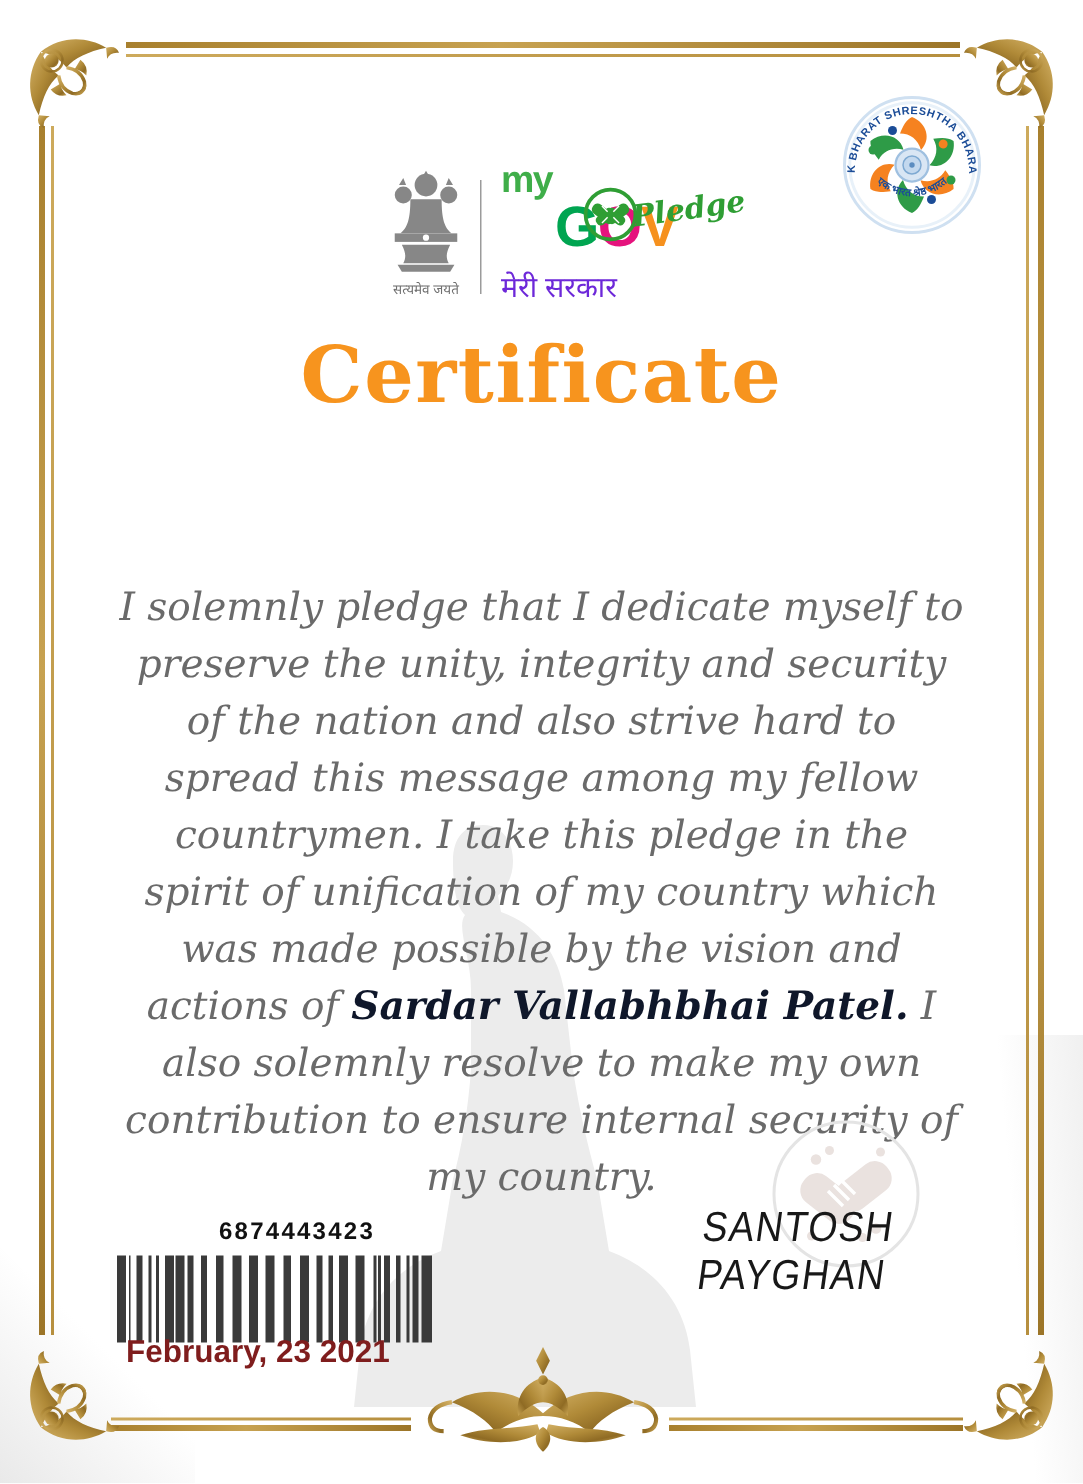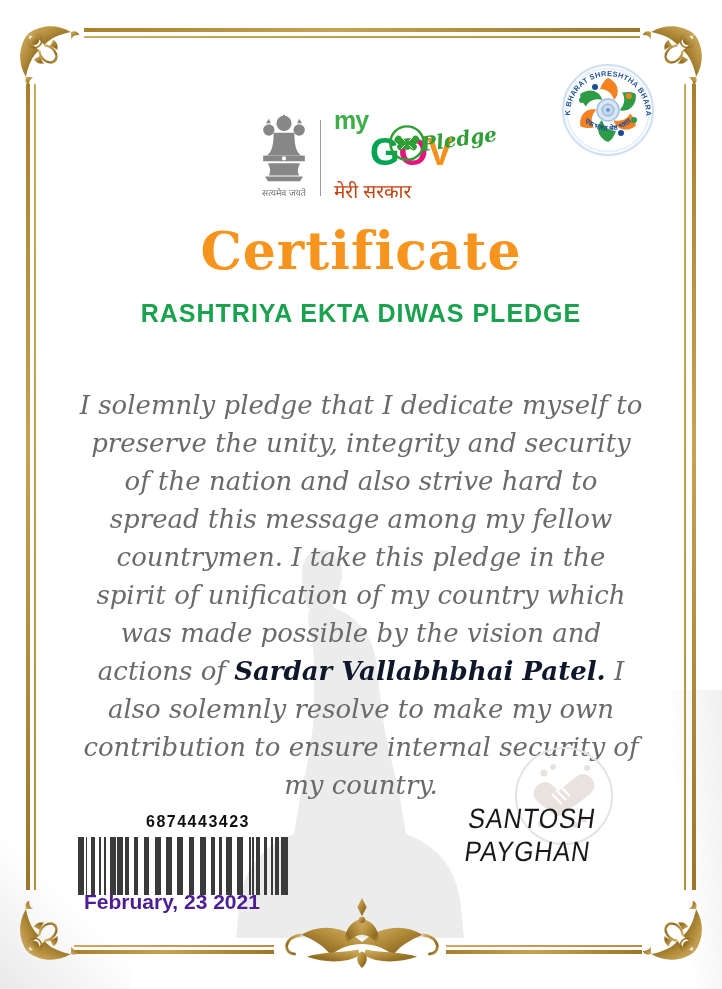--- a/index.html
+++ b/index.html
@@ -35,21 +35,21 @@
   .c-bl{left:14px;top:900px;transform:scaleY(-1);}
   .c-br{left:642px;top:900px;transform:scale(-1,-1);}
   .crown{left:270px;top:894px;width:184px;height:76px;}
 
   
   .emblem{left:258px;top:112px;width:52px;height:72px;}
   .emblem-caption{left:236px;top:186px;width:96px;text-align:center;font-size:9px;color:#6f6f6f;}
   .hdr-divider{left:320px;top:120px;width:1px;height:76px;background:#9b9b9b;}
   .mygov-my{left:334px;top:106px;font-size:25px;font-weight:bold;letter-spacing:-1px;}
   .mygov-gov{left:342px;top:131px;font-size:38px;font-weight:bold;letter-spacing:-1px;margin-left:28px;}
-  .mygov-tagline{left:334px;top:178px;font-size:19px;color:#c2410c;}
+  .mygov-tagline{left:334px;top:178px;font-size:19px;color:#6d28d9;}
   .pledge-logo{left:388px;top:124px;width:38px;height:38px;}
   .pledge-word{left:421px;top:127px;font-family:"DejaVu Serif",serif;font-style:italic;
     font-weight:bold;font-size:20px;transform:rotate(-8deg);}
   .ekbharat{left:562px;top:64px;width:92px;height:92px;}
 
   .title{left:0;top:220px;width:722px;text-align:center;
     font-family:"DejaVu Serif",serif;font-weight:bold;font-size:52px;letter-spacing:1px;}
   .subtitle{left:0;top:299px;width:722px;text-align:center;
     font-weight:bold;font-size:25px;letter-spacing:1px;}
 
@@ -57,21 +57,21 @@
   .body-text{left:79px;top:386px;width:564px;text-align:center;
     font-family:"DejaVu Serif",serif;font-style:italic;font-size:26px;line-height:38px;}
   .body-text b{color:#0f172a;}
 
   .handshake-wm{left:508px;top:740px;width:112px;height:112px;}
 
   .cert-number{left:146px;top:813px;font-size:16px;font-weight:bold;letter-spacing:1.5px;color:#111;}
   .barcode{left:78px;top:837px;width:210px;height:58px;display:flex;}
   .bar,.gap{display:block;flex-basis:0;height:100%;}
   .bar{background:#3a3a3a;}
-  .cert-date{left:84px;top:890px;font-size:21px;font-weight:bold;color:#4c1d95;}
+  .cert-date{left:84px;top:890px;font-size:21px;font-weight:bold;color:#7f1d1d;}
 
   .signatory{left:415px;top:806px;width:230px;text-align:center;color:#181818;
     font-size:25px;letter-spacing:1px;transform:skewX(-8deg) scaleY(1.12);}
   .signature-label{left:480px;top:842px;width:180px;text-align:center;
     font-family:"DejaVu Serif",serif;font-style:italic;font-size:20px;color:#555;}
 </style>
 </head>
 <body>
 
 <svg width="0" height="0" style="position:absolute" aria-hidden="true">
@@ -222,21 +222,20 @@
     </g>
     <text font-size="7.3" font-weight="bold" fill="#1B4C97" letter-spacing="0.4" font-family="Liberation Sans, sans-serif">
       <textPath href="#ebTop" startOffset="50%" text-anchor="middle">EK BHARAT SHRESHTHA BHARAT</textPath>
     </text>
     <text font-size="7" font-weight="bold" fill="#1B4C97" font-family="Liberation Sans, sans-serif">
       <textPath href="#ebBot" startOffset="50%" text-anchor="middle">एक भारत श्रेष्ठ भारत</textPath>
     </text>
   </svg>
 
   <div class="abs title" style="color: rgb(247, 148, 30);">Certificate</div>
-  <div class="abs subtitle" style="color: rgb(26, 162, 78);">RASHTRIYA EKTA DIWAS PLEDGE</div>
 
   <div class="abs body-text" style="color: rgb(106, 106, 106);">
     <span>I solemnly pledge that I dedicate myself to preserve the unity, integrity and security of the nation and also strive hard to spread this message among my fellow countrymen. I take this pledge in the spirit of unification of my country which was made possible by the vision and actions of</span>
     <b>Sardar Vallabhbhai Patel.</b>
     <span>I also solemnly resolve to make my own contribution to ensure internal security of my country.</span>
   </div>
 
   <svg class="abs handshake-wm" viewBox="0 0 112 112">
     <circle cx="56" cy="56" r="48" fill="none" stroke="#e4e4e4" stroke-width="2"></circle>
     <g fill="#eae2df">

